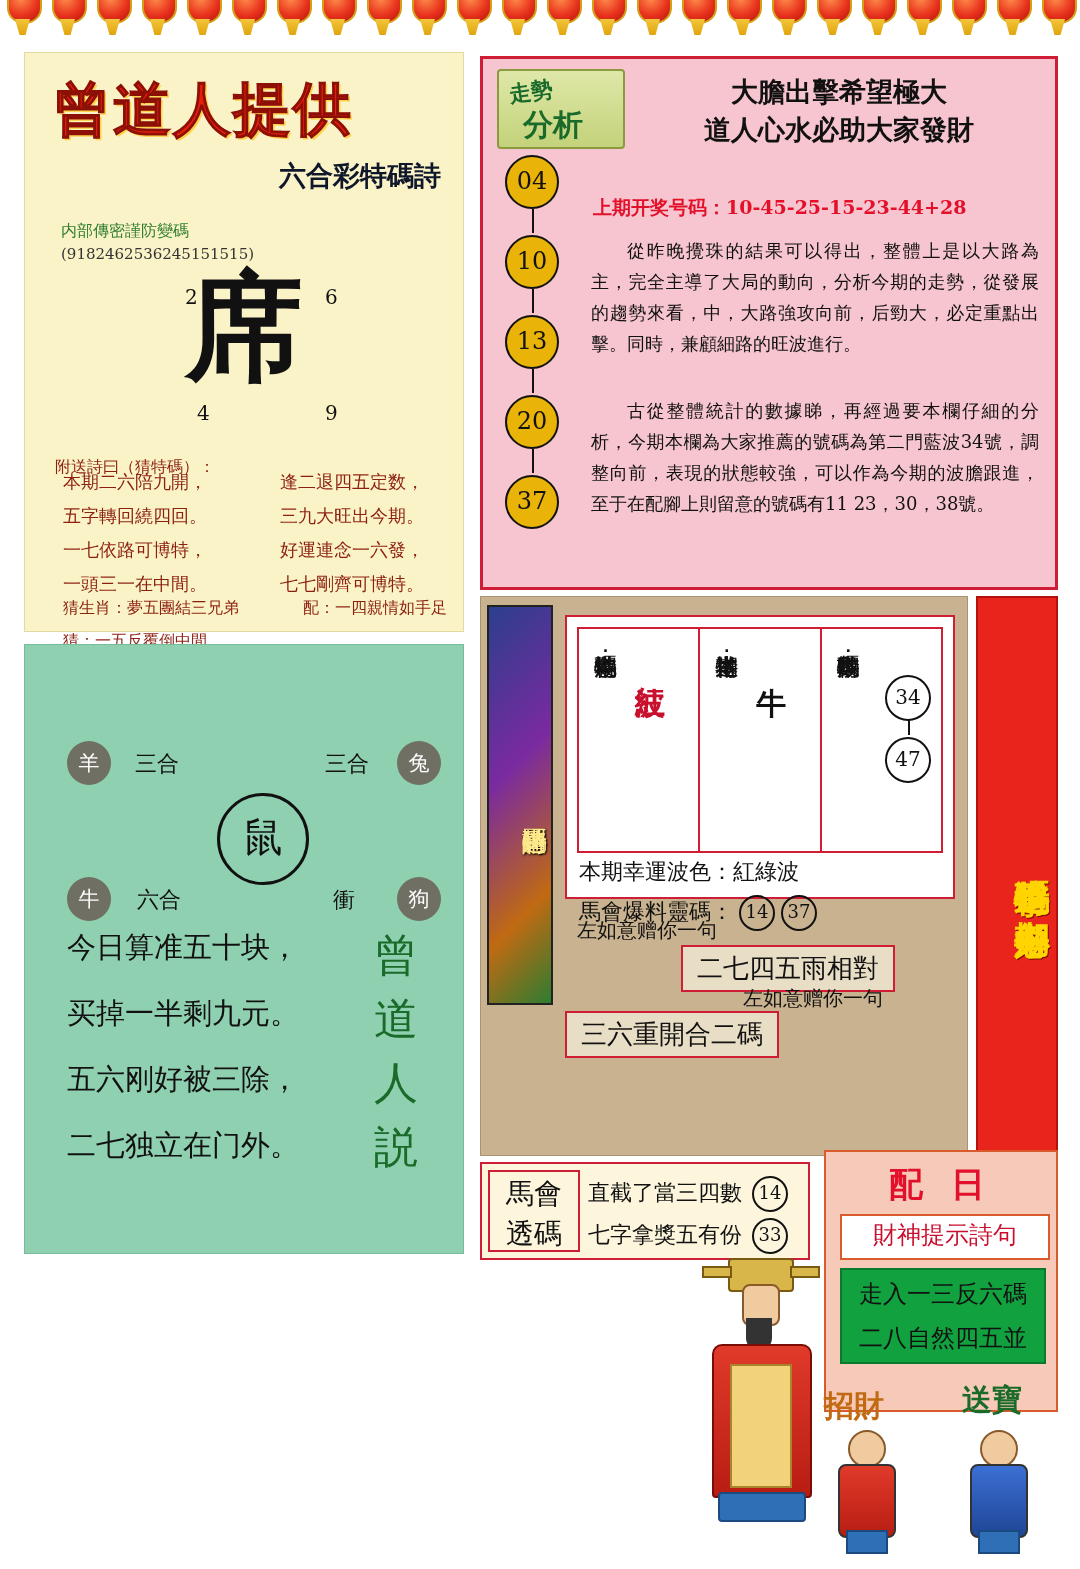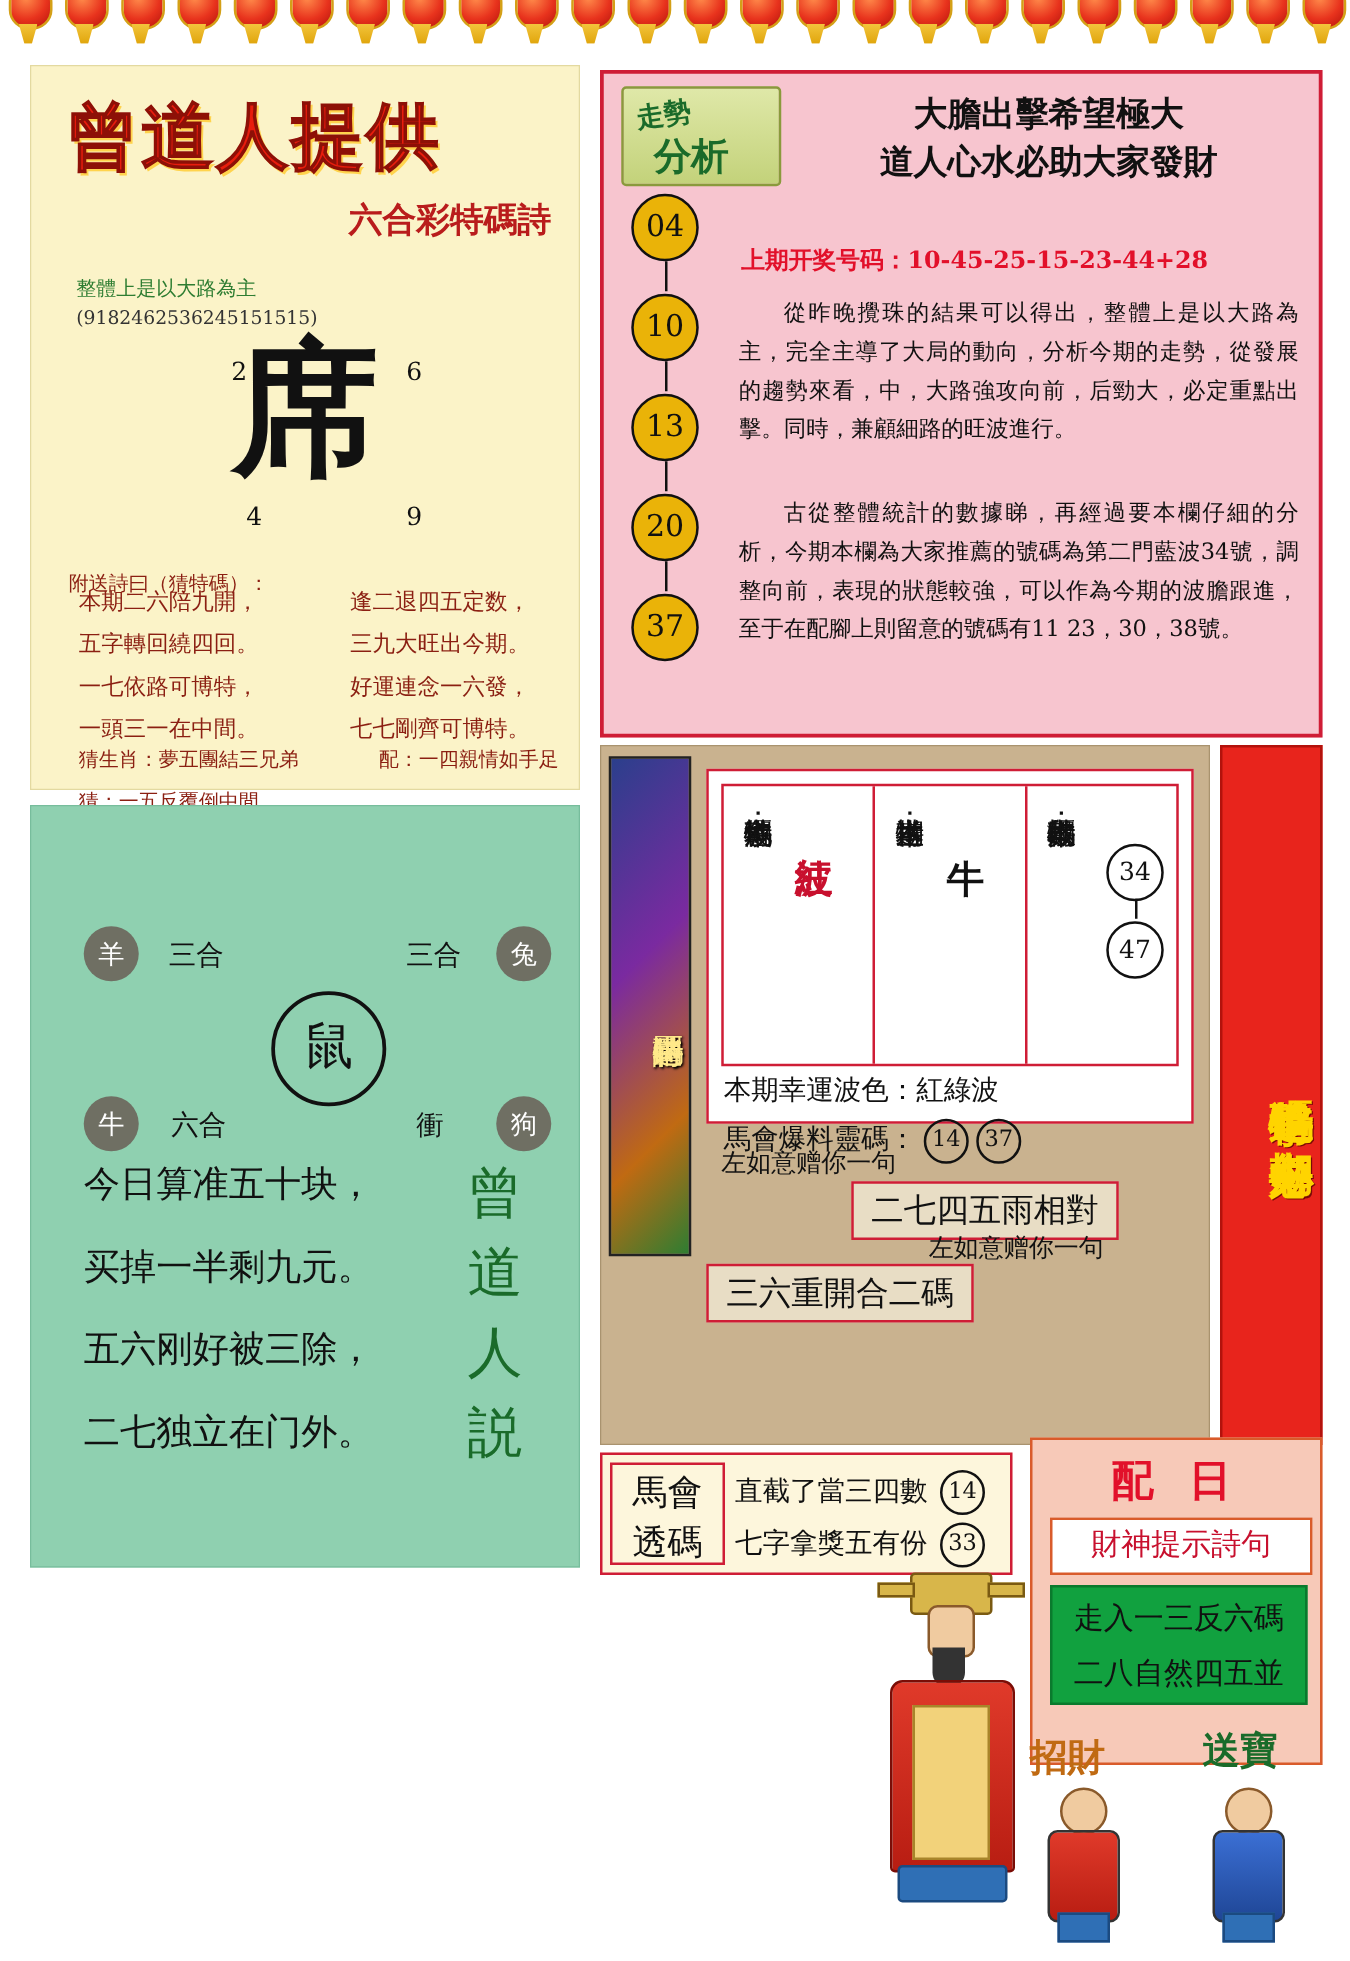--- a/index.html
+++ b/index.html
@@ -44,21 +44,21 @@
     position:absolute;left:28px;top:18px;
     font-family:"DejaVu Serif","Liberation Serif",serif;
     font-weight:bold;font-size:58px;letter-spacing:2px;
     color:#e81d0d;
     -webkit-text-stroke:1px #8d1007;
     text-shadow:2px 2px 0 #ffd34d;
   }
   .brand-sub{
     position:absolute;right:22px;top:105px;
     font-family:"DejaVu Serif","Liberation Serif",serif;
-    font-weight:bold;font-size:27px;color:#b91c1c;
+    font-weight:bold;font-size:27px;color:#0f172a;
   }
   .secret-line{
     position:absolute;left:36px;top:168px;font-size:16px;color:#2e7d32;
     font-family:"DejaVu Serif","Liberation Serif",serif;
   }
   .secret-num{
     position:absolute;left:36px;top:192px;font-size:15px;color:#333;
     font-family:"DejaVu Serif","Liberation Serif",serif;
   }
   .big-char{
@@ -344,21 +344,21 @@
     <div class="lantern"></div>
     <div class="lantern"></div>
     <div class="lantern"></div>
     <div class="lantern"></div>
     <div class="lantern"></div>
   </div>
 
   <div class="blk" id="panel-left-top">
     <div class="brand-title">曾道人提供</div>
     <div class="brand-sub">六合彩特碼詩</div>
-    <div class="secret-line">整體上是以大路為主</div>
+    <div class="secret-line">内部傳密謹防變碼</div>
     <div class="secret-num">(9182462536245151515)</div>
     <div class="big-char">席</div>
     <div class="corner-num cn-tl">2</div>
     <div class="corner-num cn-tr">6</div>
     <div class="corner-num cn-bl">4</div>
     <div class="corner-num cn-br">9</div>
     <div class="poem-head">附送詩曰（猜特碼）：</div>
     <div class="poem poem-a">本期二六陪九開，
 五字轉回繞四回。
 一七依路可博特，

